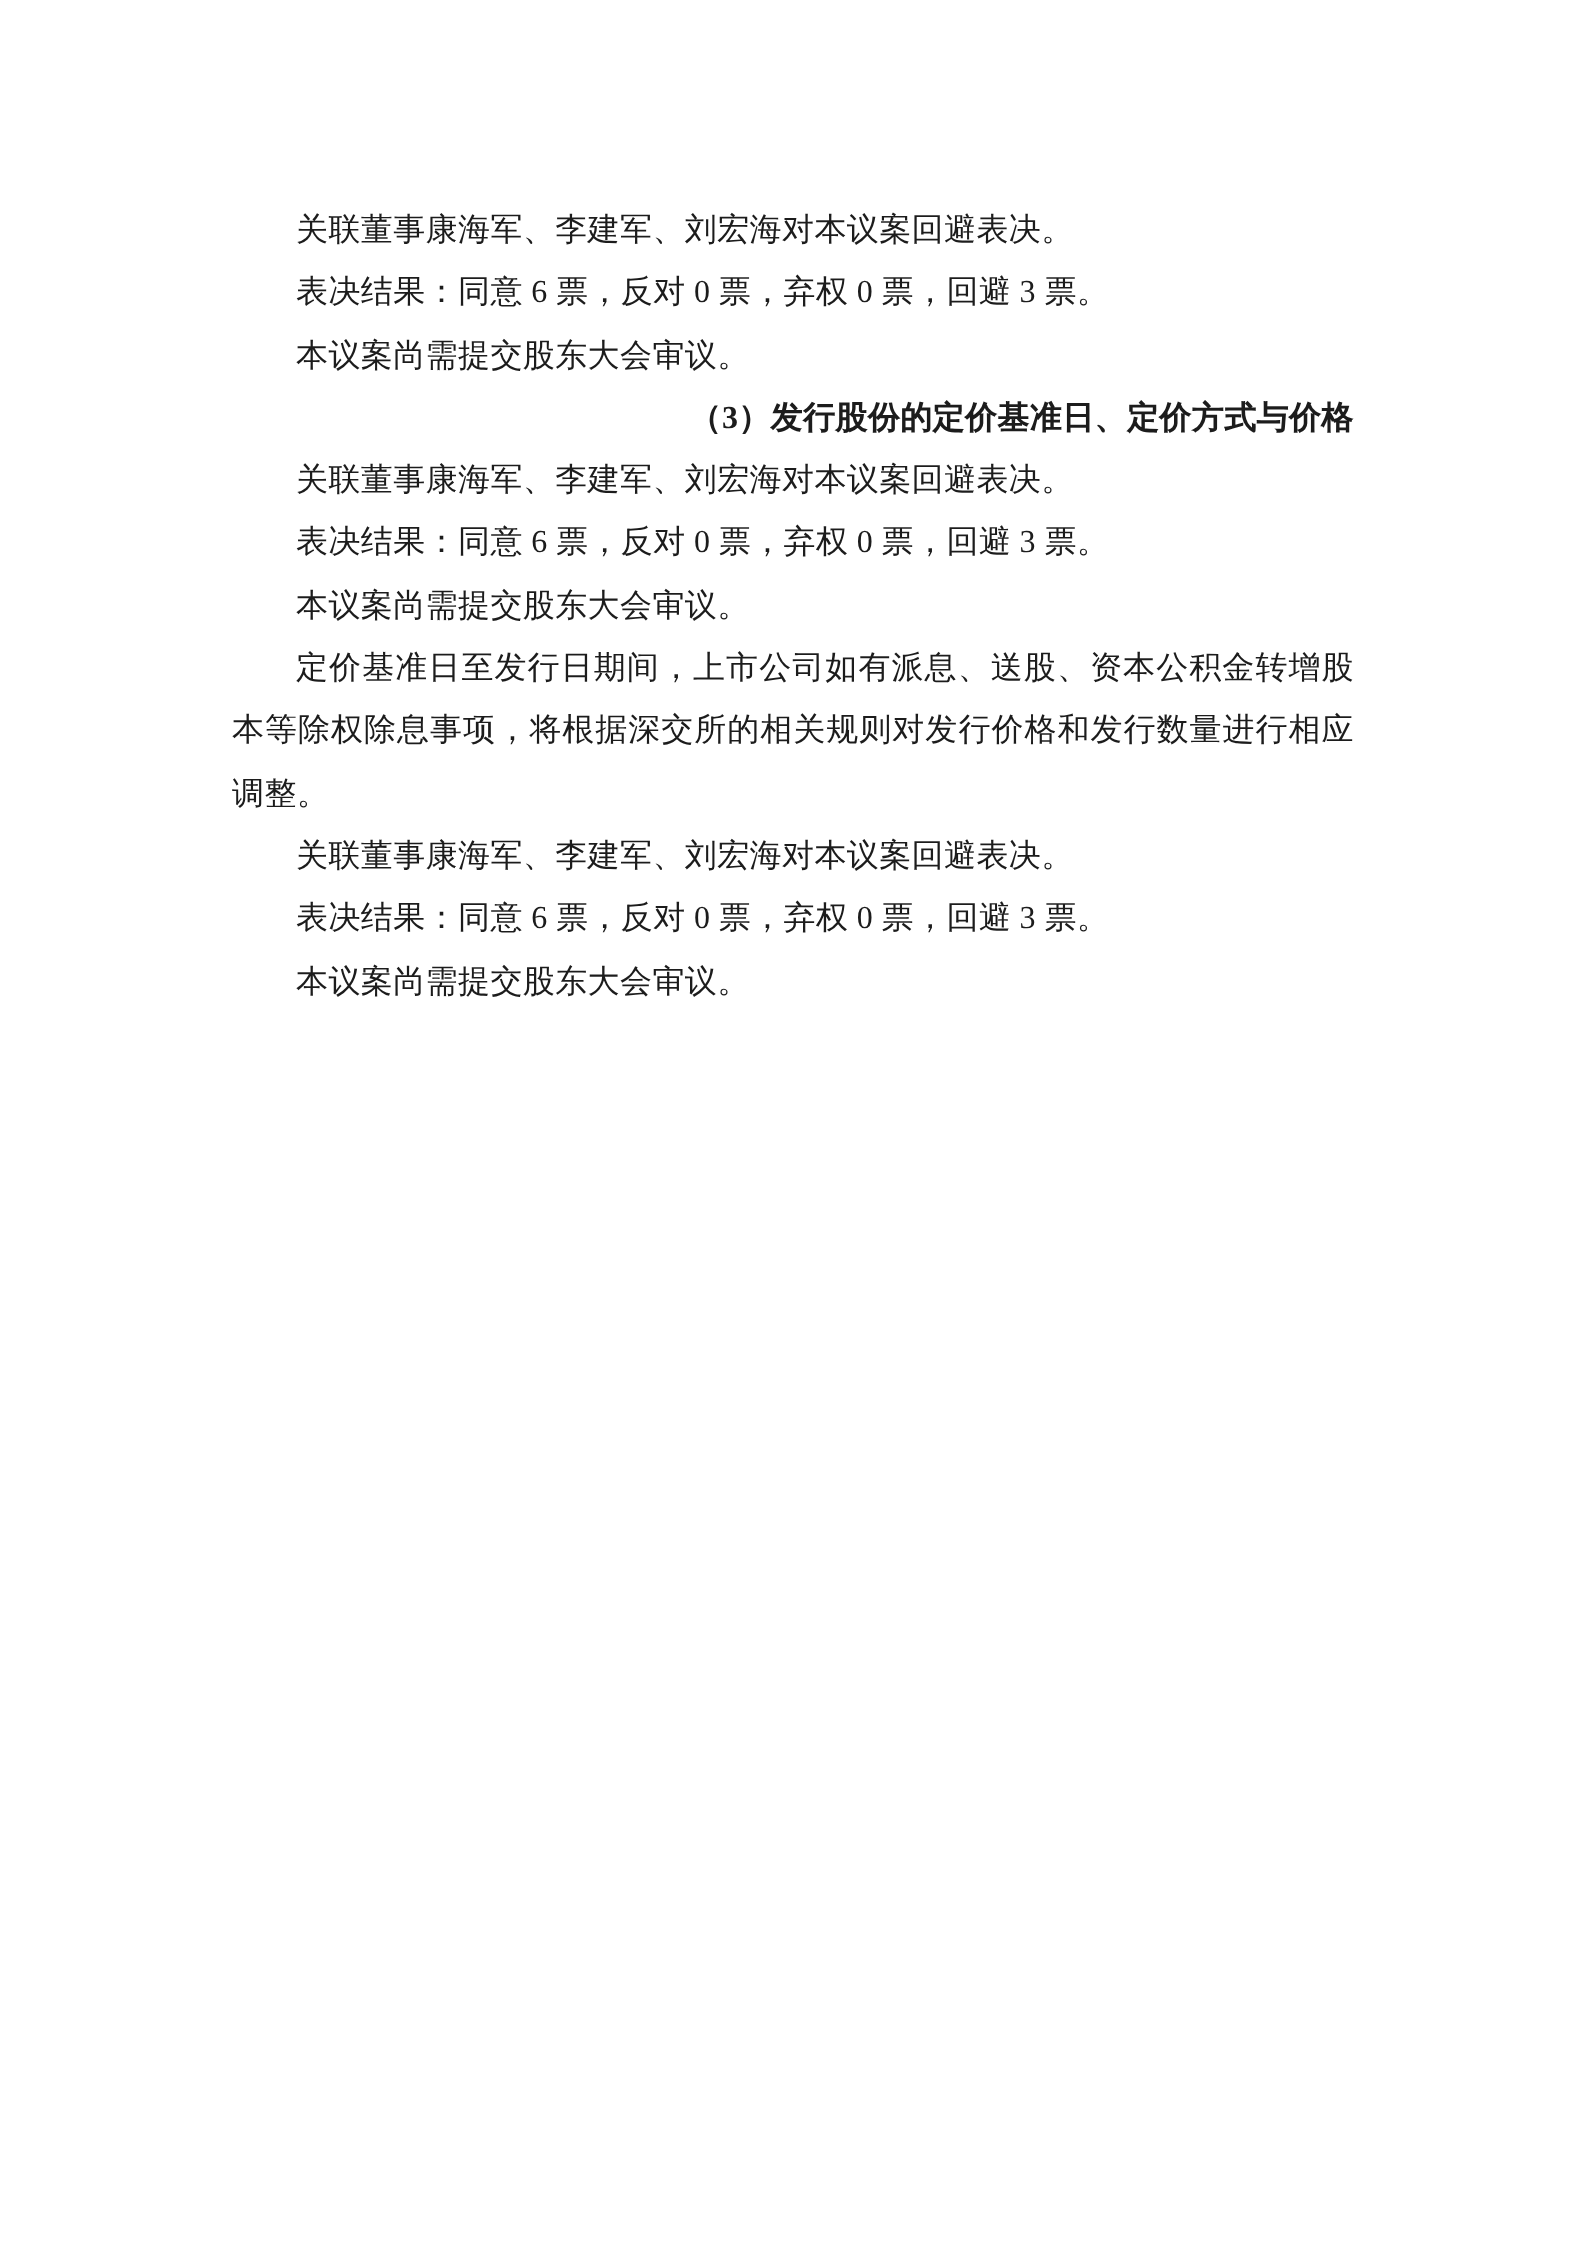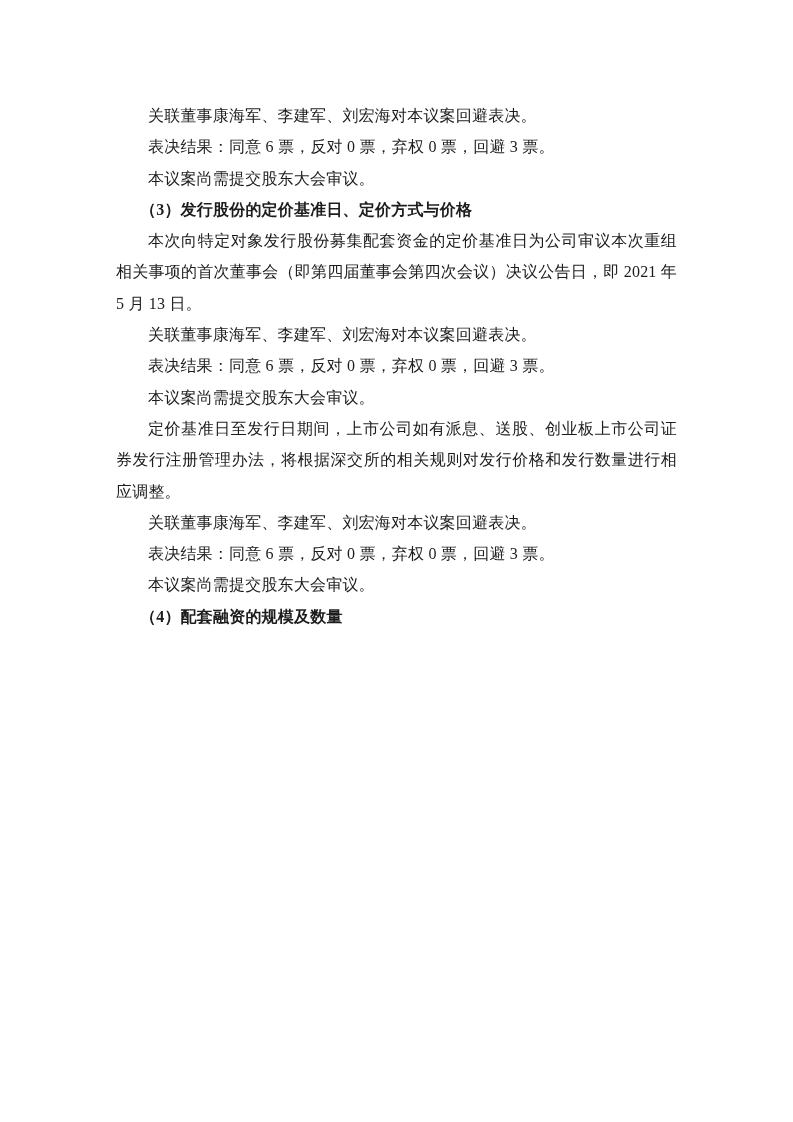--- a/index.html
+++ b/index.html
@@ -34,35 +34,34 @@
   }
   .para.indent {
     text-indent: 32px;
   }
   .para.heading {
     font-weight: bold;
     text-align: left;
   }
   .para.heading.paren-heading {
     text-indent: 24px;
+    text-align: right;
   }
 </style>
 </head>
 <body>
 
 <div class="page" style="background: rgb(255, 255, 255);">
   <div class="content" style="color: rgb(28, 28, 28);">
 
   <p class="para indent">关联董事康海军、李建军、刘宏海对本议案回避表决。</p>
       <p class="para indent">表决结果：同意 6 票，反对 0 票，弃权 0 票，回避 3 票。</p>
       <p class="para indent">本议案尚需提交股东大会审议。</p>
       <p class="para heading paren-heading">（3）发行股份的定价基准日、定价方式与价格</p>
-      <p class="para indent">本次向特定对象发行股份募集配套资金的定价基准日为公司审议本次重组相关事项的首次董事会（即第四届董事会第四次会议）决议公告日，即 2021 年 5 月 13 日。</p>
       <p class="para indent">关联董事康海军、李建军、刘宏海对本议案回避表决。</p>
       <p class="para indent">表决结果：同意 6 票，反对 0 票，弃权 0 票，回避 3 票。</p>
       <p class="para indent">本议案尚需提交股东大会审议。</p>
-      <p class="para indent">定价基准日至发行日期间，上市公司如有派息、送股、创业板上市公司证券发行注册管理办法，将根据深交所的相关规则对发行价格和发行数量进行相应调整。</p>
+      <p class="para indent">定价基准日至发行日期间，上市公司如有派息、送股、资本公积金转增股本等除权除息事项，将根据深交所的相关规则对发行价格和发行数量进行相应调整。</p>
       <p class="para indent">关联董事康海军、李建军、刘宏海对本议案回避表决。</p>
       <p class="para indent">表决结果：同意 6 票，反对 0 票，弃权 0 票，回避 3 票。</p>
       <p class="para indent">本议案尚需提交股东大会审议。</p>
-      <p class="para heading paren-heading">（4）配套融资的规模及数量</p>
     </div>
 </div>
 
 </body></html>

